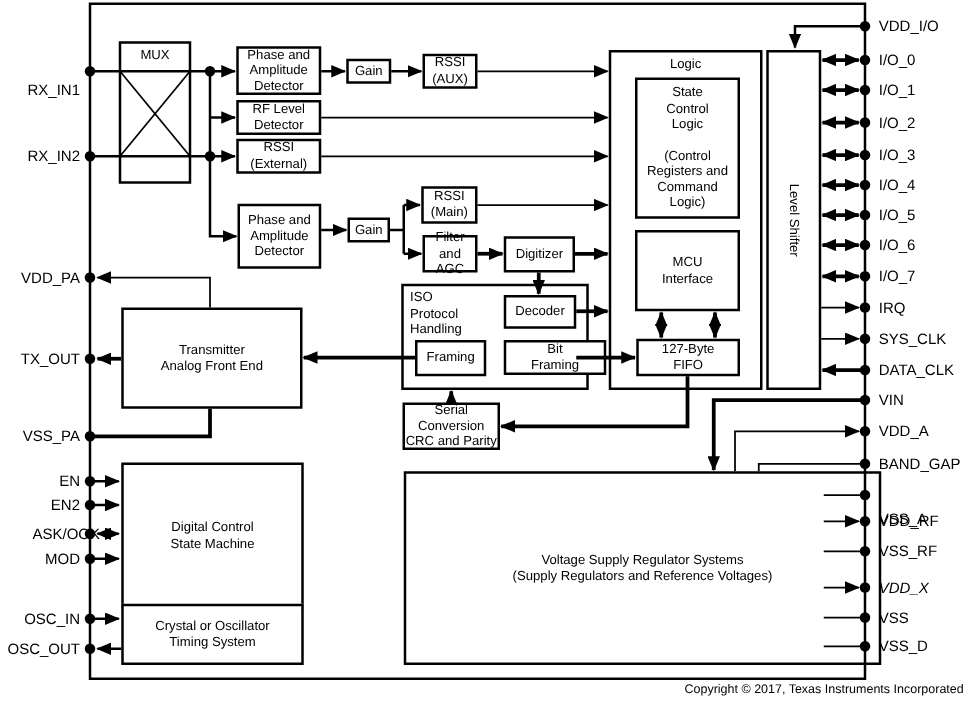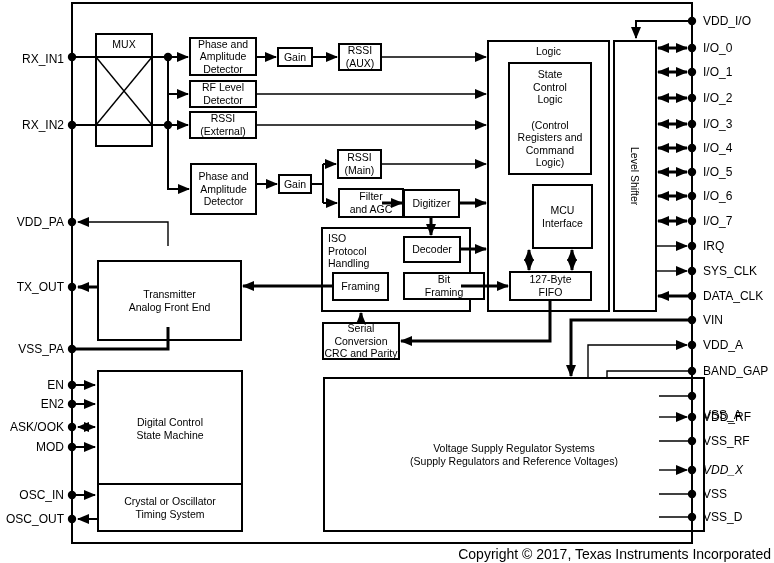--- a/index.html
+++ b/index.html
@@ -8,21 +8,21 @@
   .block{position:absolute;box-sizing:border-box;border:2px solid #000;background:#fff;
          display:flex;align-items:center;justify-content:center;text-align:center;
          white-space:pre-line;font-size:10.5px;line-height:1.2;}
   .lbl{position:absolute;box-sizing:border-box;white-space:pre-line;
        font-size:10.5px;line-height:1.2;}
   .lbl.center{text-align:center;}
   .pin{position:absolute;font-size:12px;height:16px;line-height:16px;}
   .pin.left{left:0;width:64px;text-align:right;}
   .pin.right{left:703px;width:71px;text-align:left;}
   .vtext{writing-mode:vertical-rl;font-size:10.5px;}
-  .copyright{position:absolute;top:546px;right:3px;font-size:14px;}
+  .copyright{position:absolute;top:546px;right:3px;font-size:10px;}
   svg{position:absolute;left:0;top:0;}
   .w{stroke:#000;fill:none;stroke-width:2;}
   .w.thin{stroke-width:1.4;}
   .w.thick{stroke-width:3;}
 </style>
 </head>
 <body>
 
 <div id="stage">
 
@@ -46,48 +46,48 @@
 Detector</div>
   <div class="block" style="left:189px;top:111px;width:68px;height:28px;">RSSI
 (External)</div>
 
   <div class="block" style="left:190px;top:163px;width:67px;height:52px;">Phase and
 Amplitude
 Detector</div>
   <div class="block" style="left:278px;top:174px;width:34px;height:20px;">Gain</div>
   <div class="block" style="left:337px;top:149px;width:45px;height:30px;">RSSI
 (Main)</div>
-  <div class="block" style="left:338px;top:188px;width:66px;height:30px;">Filter
+  <div class="block" style="left:338px;top:188px;width:44px;height:30px;">Filter
 and AGC</div>
   <div class="block" style="left:403px;top:189px;width:57px;height:29px;">Digitizer</div>
 
   <div class="block" style="left:403px;top:236px;width:58px;height:27px;">Decoder</div>
   <div class="block" style="left:403px;top:272px;width:82px;height:28px;">Bit
 Framing</div>
   <div class="block" style="left:332px;top:272px;width:57px;height:29px;">Framing</div>
   <div class="block" style="left:322px;top:322px;width:78px;height:38px;">Serial
 Conversion
 CRC and Parity</div>
 
-  <div class="block" style="left:97px;top:246px;width:145px;height:81px;margin-top:14px;">Transmitter
+  <div class="block" style="left:97px;top:246px;width:145px;height:81px;">Transmitter
 Analog Front End</div>
   <div class="block" style="left:97px;top:370px;width:146px;height:118px;">Digital Control
 State Machine</div>
   <div class="block" style="left:97px;top:483px;width:146px;height:49px;">Crystal or Oscillator
 Timing System</div>
 
   <div class="block" style="left:508px;top:62px;width:84px;height:113px;">State
 Control
 Logic
 
 (Control
 Registers and
 Command
 Logic)</div>
-  <div class="block" style="left:532px;top:184px;width:61px;height:65px;">MCU
+  <div class="block" style="left:508px;top:184px;width:84px;height:65px;">MCU
 Interface</div>
   <div class="block" style="left:509px;top:271px;width:83px;height:30px;">127-Byte
 FIFO</div>
 
   <div class="block" style="left:613px;top:40px;width:44px;height:272px;">
     <span class="vtext">Level Shifter</span>
   </div>
 
   <div class="block" style="left:323px;top:377px;width:382px;height:155px;">Voltage Supply Regulator Systems
 (Supply Regulators and Reference Voltages)</div>
@@ -192,28 +192,28 @@
       <circle cx="692" cy="371" r="4.2"></circle>
       <circle cx="692" cy="396" r="4.2"></circle>
       <circle cx="692" cy="417" r="4.2"></circle>
       <circle cx="692" cy="441" r="4.2"></circle>
       <circle cx="692" cy="470" r="4.2"></circle>
       <circle cx="692" cy="494" r="4.2"></circle>
       <circle cx="692" cy="517" r="4.2"></circle>
     </g>
   </svg>
 
-  <div class="pin left" style="top:51px;">RX_IN1</div>
+  <div class="pin left" style="top:64px;">RX_IN1</div>
   <div class="pin left" style="top:117px;">RX_IN2</div>
   <div class="pin left" style="top:214px;">VDD_PA</div>
   <div class="pin left" style="top:279px;">TX_OUT</div>
   <div class="pin left" style="top:341px;">VSS_PA</div>
   <div class="pin left" style="top:377px;">EN</div>
   <div class="pin left" style="top:396px;">EN2</div>
-  <div class="pin left" style="top:419px;">ASK/OOK</div>
+  <div class="pin left" style="top:419px;padding-left:16px;">ASK/OOK</div>
   <div class="pin left" style="top:439px;">MOD</div>
   <div class="pin left" style="top:487px;">OSC_IN</div>
   <div class="pin left" style="top:511px;">OSC_OUT</div>
 
   <div class="pin right" style="top:13px;">VDD_I/O</div>
   <div class="pin right" style="top:40px;">I/O_0</div>
   <div class="pin right" style="top:64px;">I/O_1</div>
   <div class="pin right" style="top:90px;">I/O_2</div>
   <div class="pin right" style="top:116px;">I/O_3</div>
   <div class="pin right" style="top:140px;">I/O_4</div>

